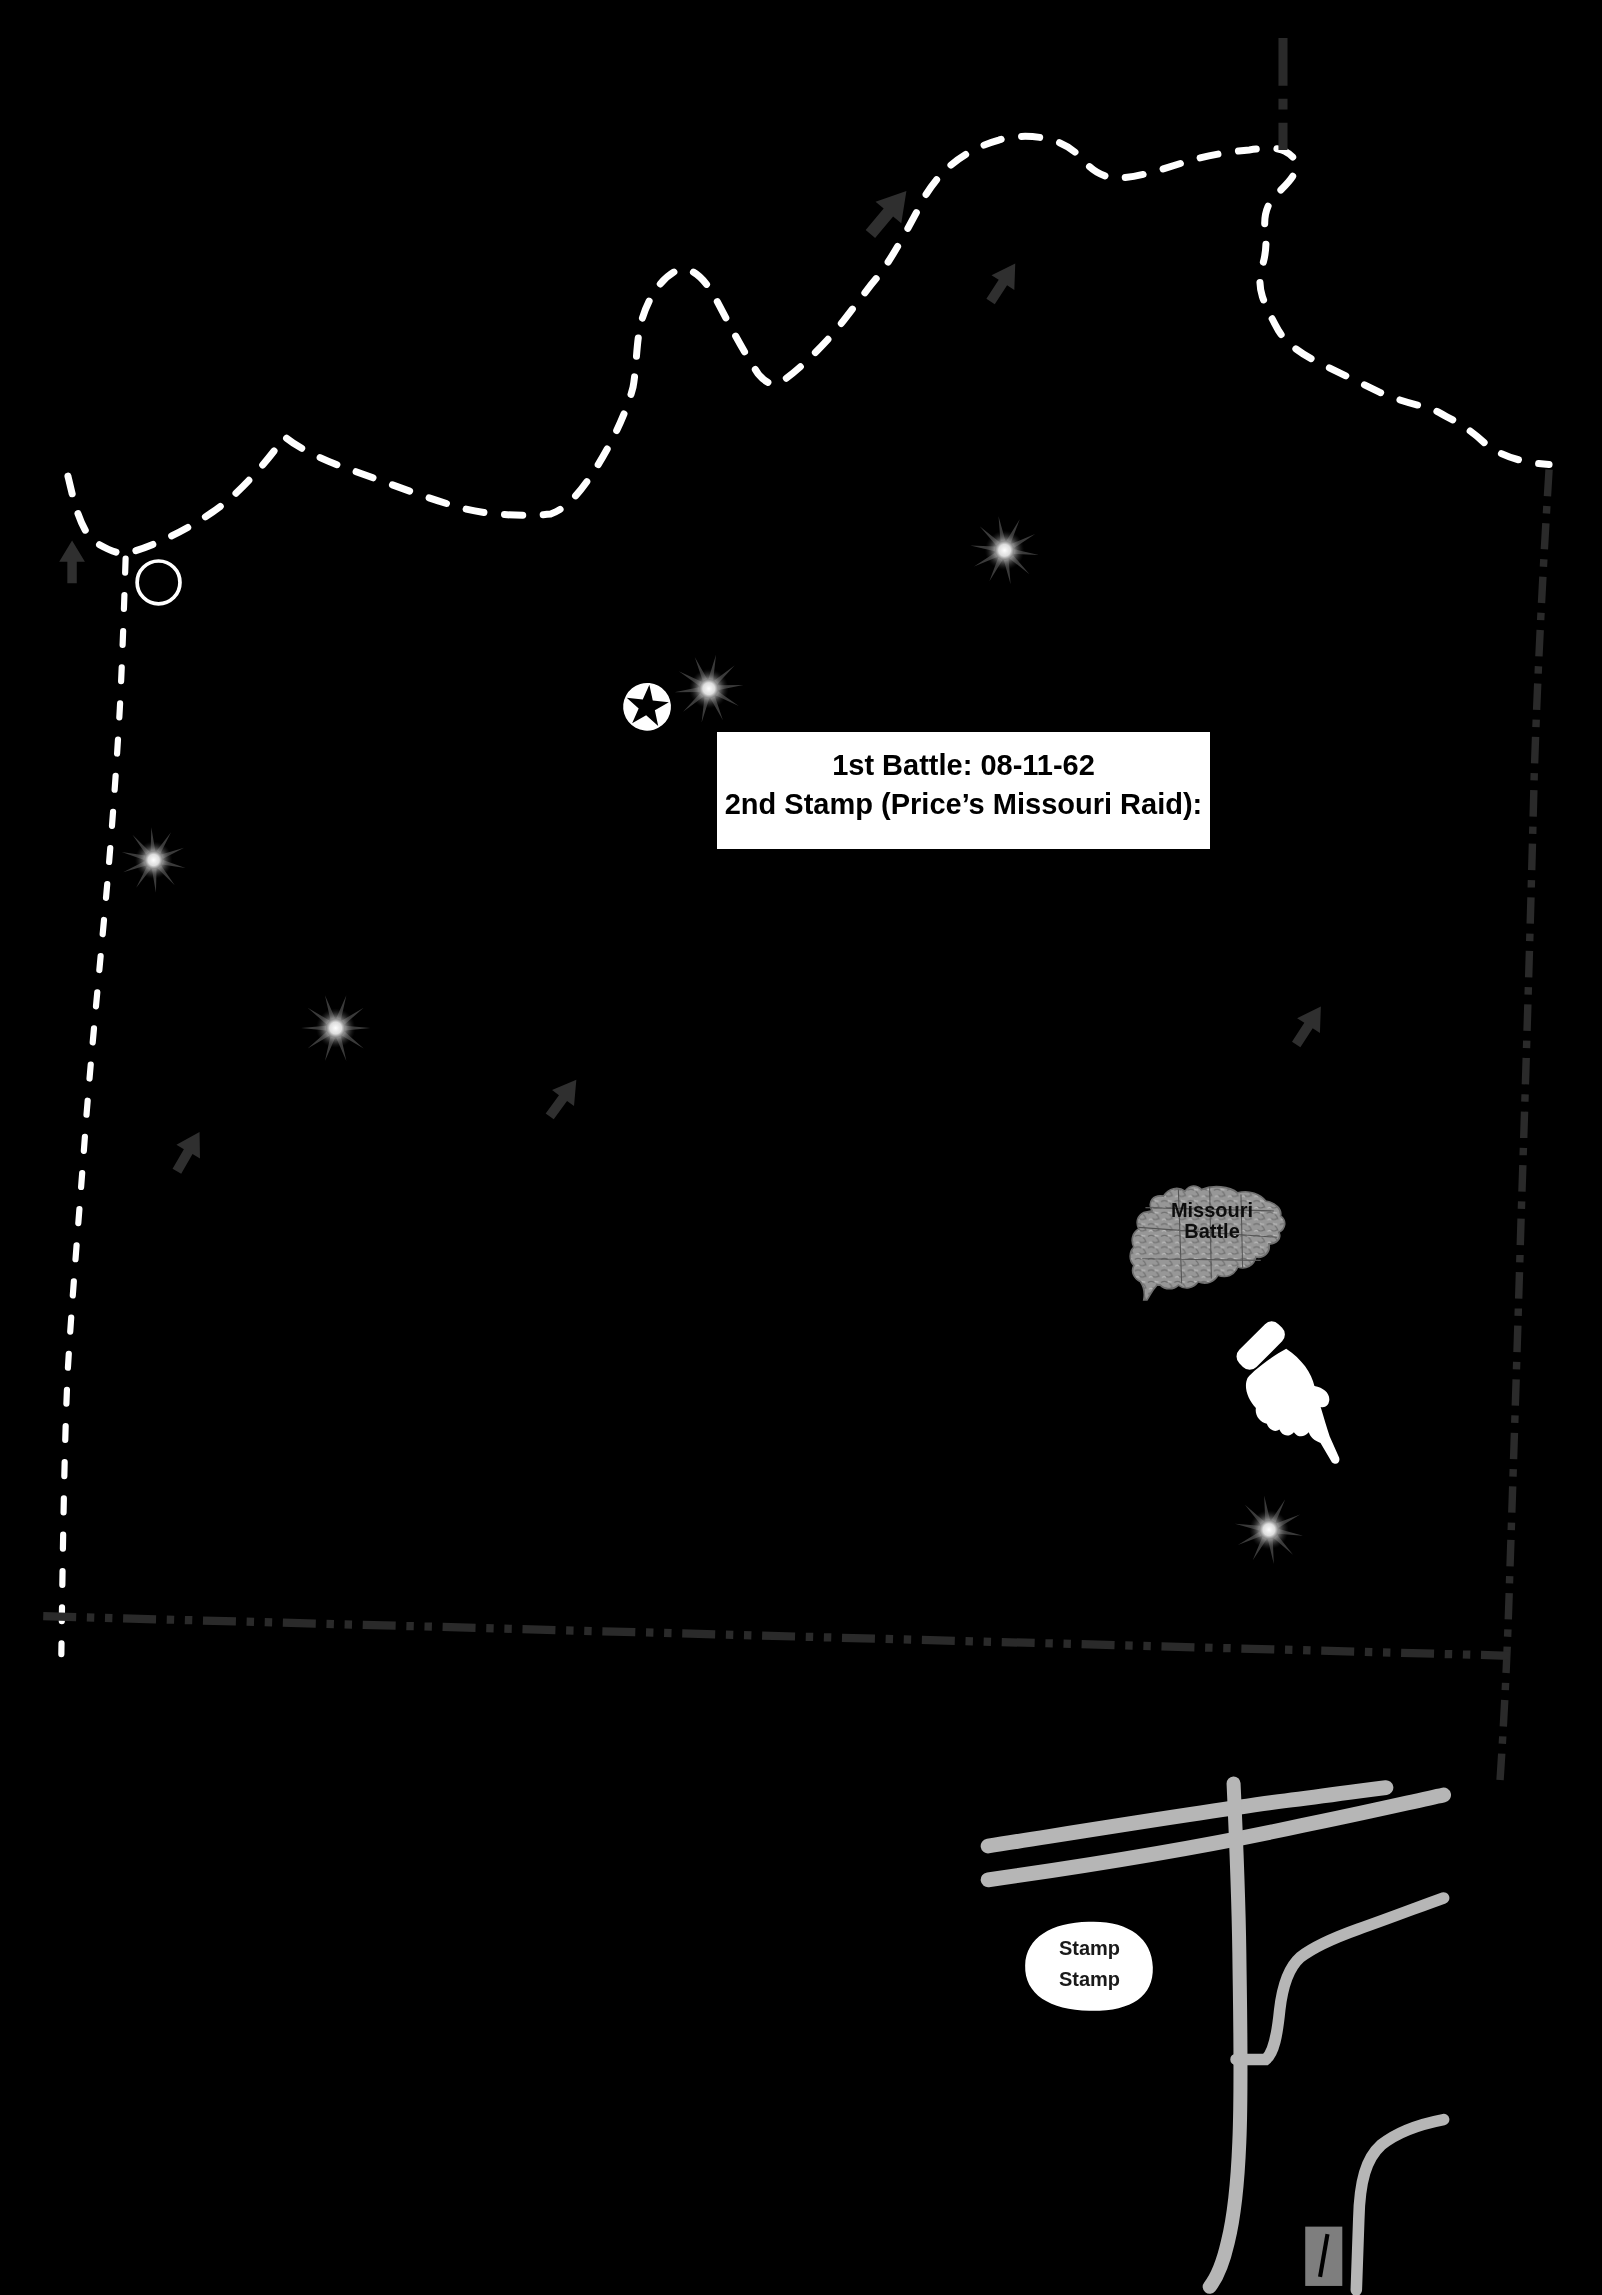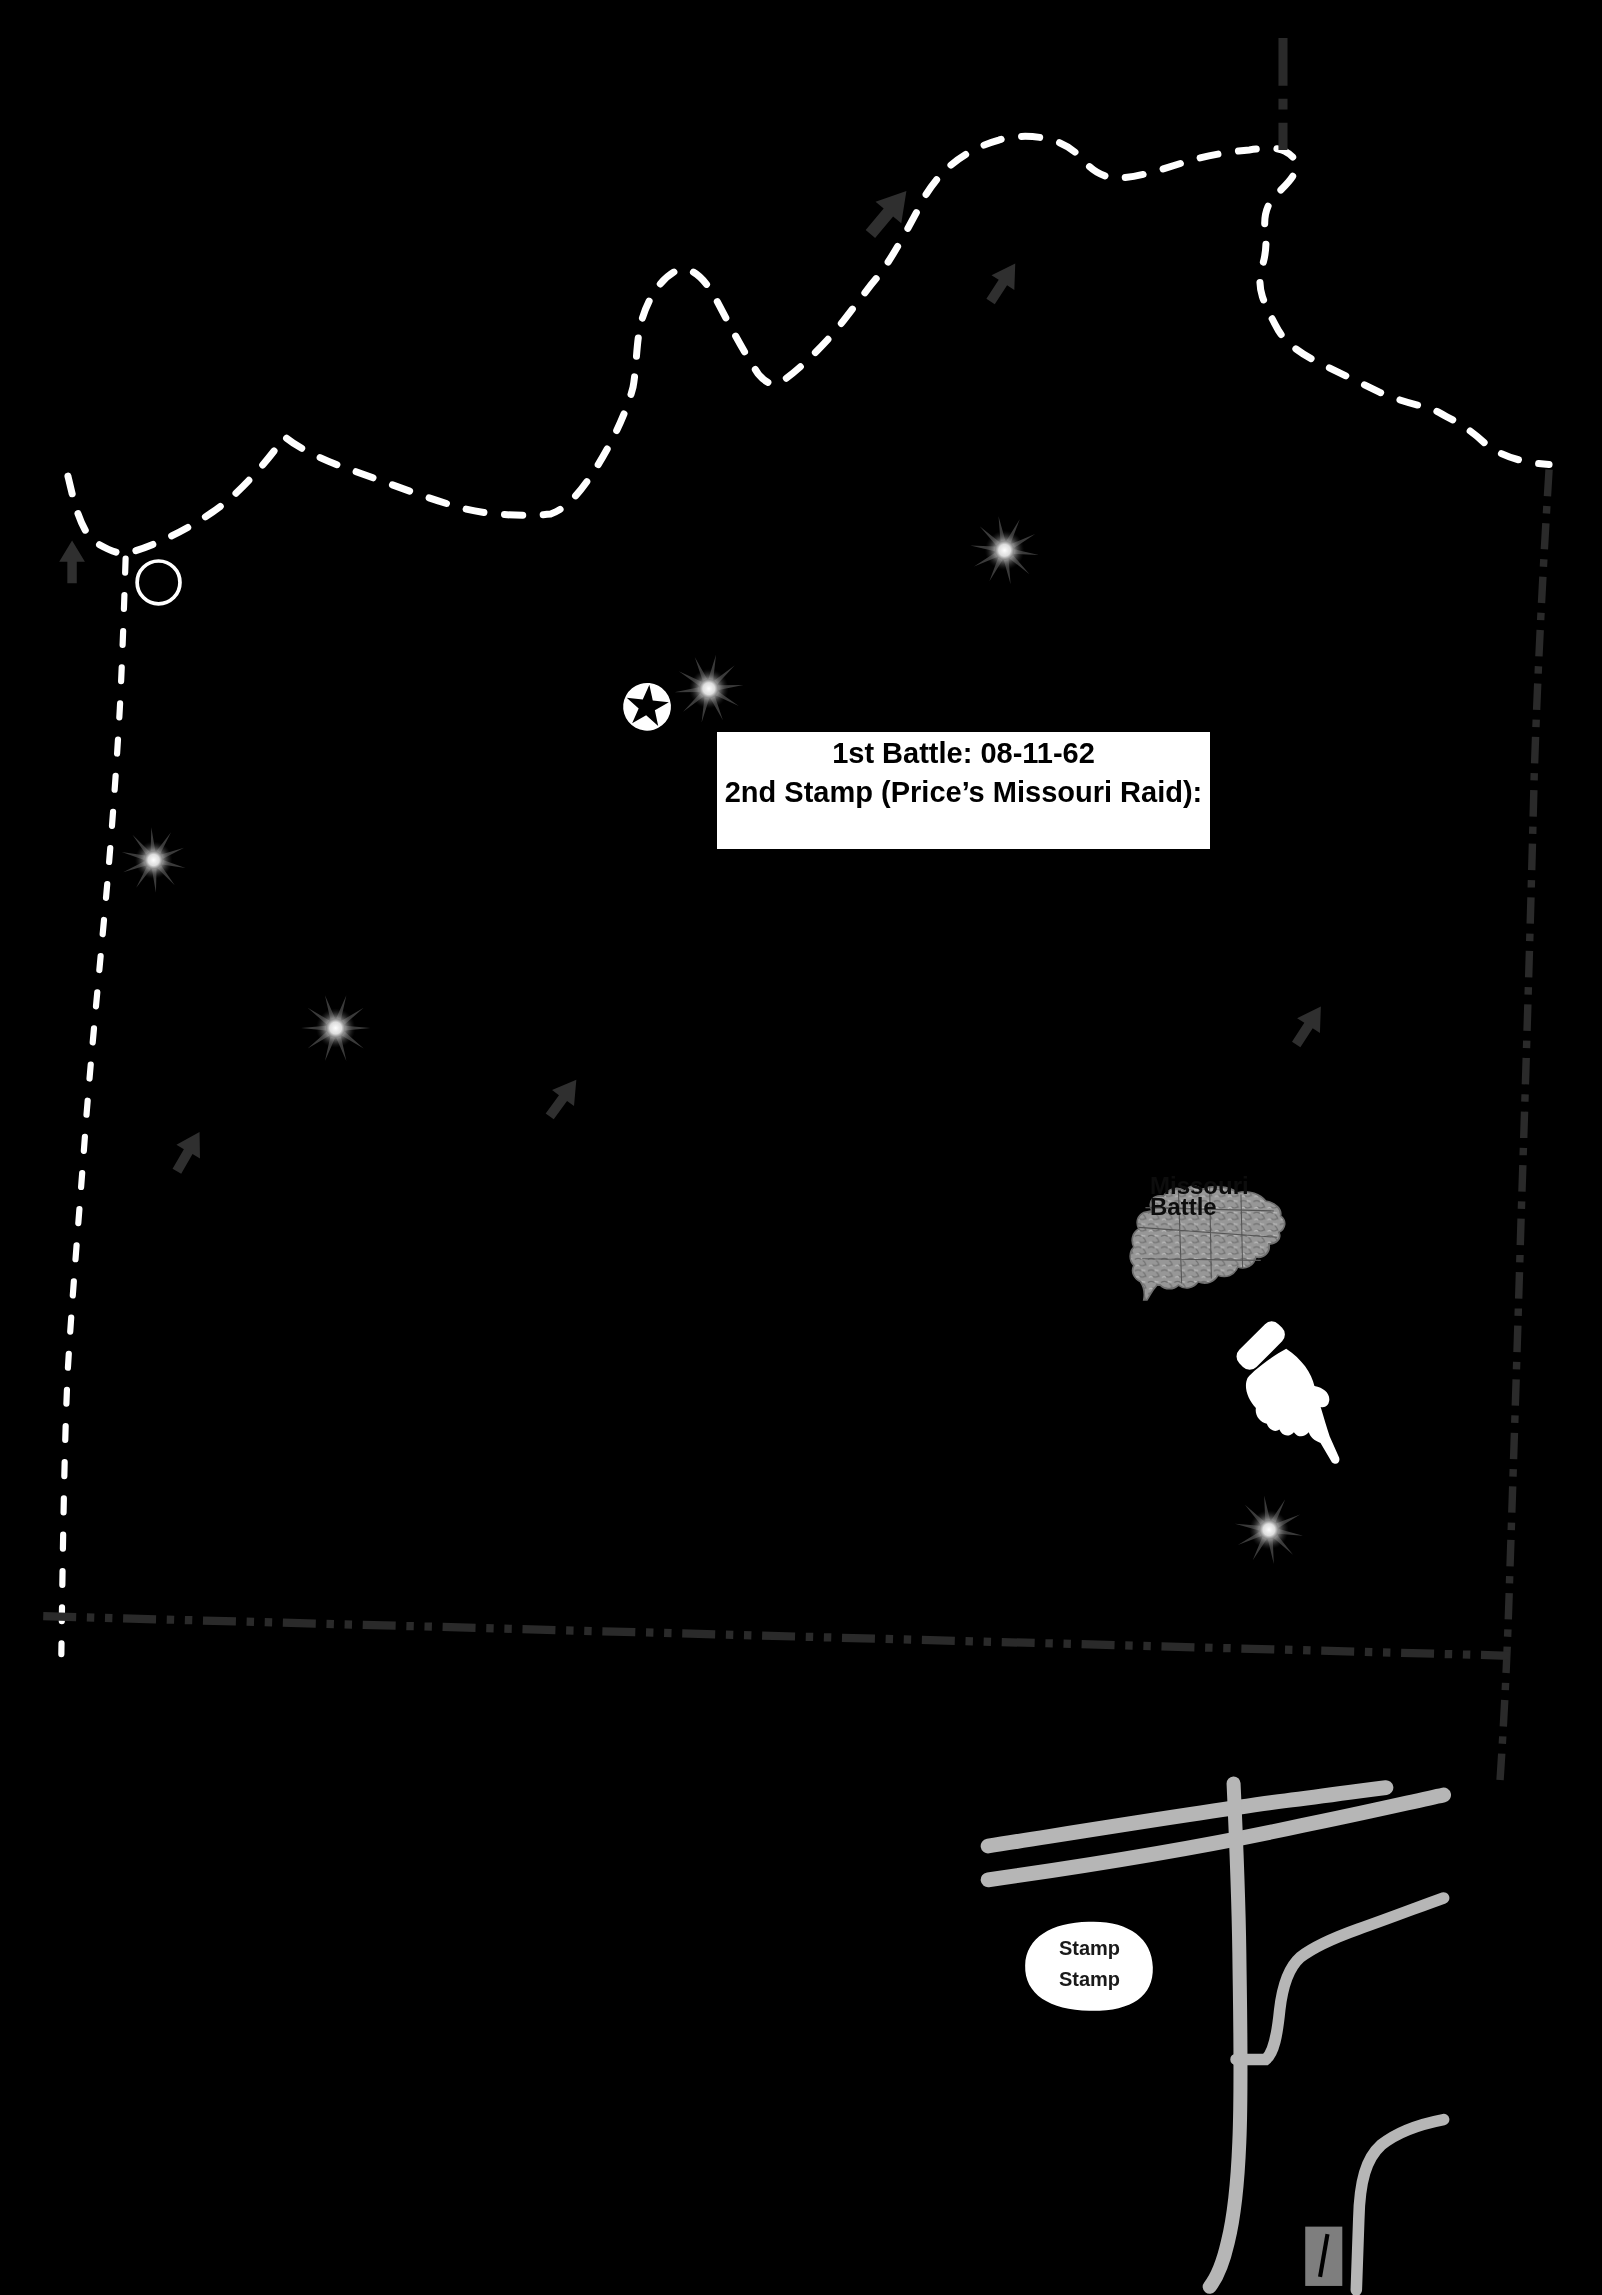--- a/index.html
+++ b/index.html
@@ -1,23 +1,23 @@
 <!DOCTYPE html>
 <html style="font-size:13px"><head>
 <meta charset="utf-8">
 <style>
   html,body{margin:0;padding:0;background:#000;}
   .stage{position:relative;width:1603px;height:2295px;background:#000;overflow:hidden;
          font-family:"Liberation Sans", sans-serif;}
   .stage svg{position:absolute;left:0;top:0;}
   .battle-box{position:absolute;left:717px;top:732px;width:493px;height:117px;
               background:#fff;color:#000;text-align:center;
-              font-weight:bold;font-size:29px;line-height:39px;padding-top:2px;box-sizing:border-box;}
-  .inset-label{position:absolute;left:1150px;top:1176px;width:124px;text-align:left;
-               color:#0d0d0d;font-weight:bold;font-size:24px;line-height:20.6px;}
+              font-weight:bold;font-size:29px;line-height:39px;padding-top:14px;box-sizing:border-box;}
+  .inset-label{position:absolute;left:1150px;top:1200px;width:124px;text-align:center;
+               color:#0d0d0d;font-weight:bold;font-size:20px;line-height:20.6px;}
   .stamp-label{position:absolute;left:1026px;top:1933px;width:127px;text-align:center;
                color:#1a1a1a;font-weight:bold;font-size:20px;line-height:31px;}
 </style>
 </head>
 <body>
 
 <div class="stage">
 
 <svg width="1603" height="2295" viewBox="0 0 1945 2786">
   <defs>

